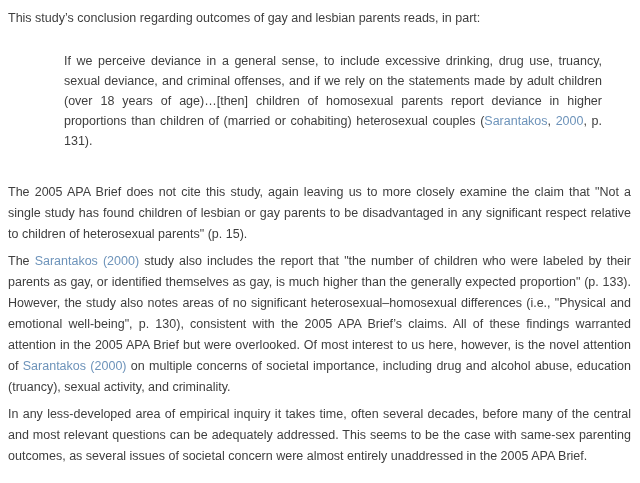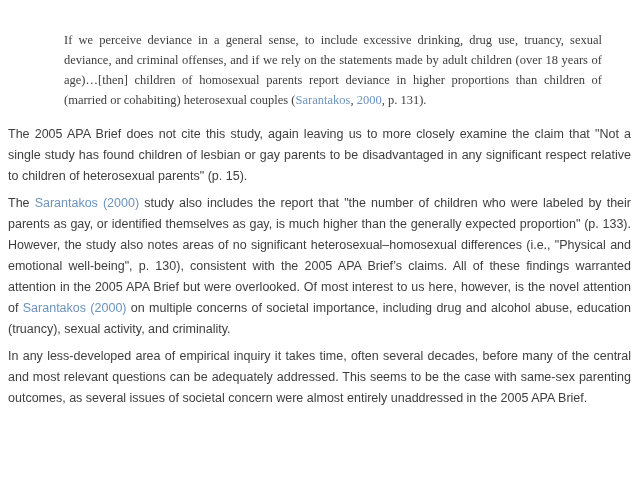--- a/index.html
+++ b/index.html
@@ -13,36 +13,36 @@
     font-family: "Liberation Sans", "DejaVu Sans", sans-serif;
     font-size: 12.5px;
     color: #3e3e3e;
   }
   .para {
     margin: 0 0 6px 0;
     line-height: 21px;
     text-align: justify;
   }
   .quote {
-    margin: 22px 29px 14px 56px;
+    margin: 22px 29px 31px 56px;
     line-height: 20px;
     text-align: justify;
-    font-family: Liberation Serif, serif;
   }
   .cite-link {
     color: #6d93ba;
     text-decoration: none;
     cursor: pointer;
   }
 </style>
 </head>
 <body>
 
 <div class="page">
 
+  <p class="para">This study’s conclusion regarding outcomes of gay and lesbian parents reads, in part:</p>
 
   <blockquote class="quote"><span>If we perceive deviance in a general sense, to include excessive drinking, drug use, truancy, sexual deviance, and criminal offenses, and if we rely on the statements made by adult children (over 18 years of age)…[then] children of homosexual parents report deviance in higher proportions than children of (married or cohabiting) heterosexual couples (</span><a class="cite-link">Sarantakos</a><span>, </span><a class="cite-link">2000</a><span>, p. 131).</span></blockquote>
 
   <p class="para">The 2005 APA Brief does not cite this study, again leaving us to more closely examine the claim that "Not a single study has found children of lesbian or gay parents to be disadvantaged in any significant respect relative to children of heterosexual parents" (p. 15).</p>
 
   <p class="para"><span>The </span><a class="cite-link">Sarantakos (2000)</a><span> study also includes the report that "the number of children who were labeled by their parents as gay, or identified themselves as gay, is much higher than the generally expected proportion" (p. 133). However, the study also notes areas of no significant heterosexual–homosexual differences (i.e., "Physical and emotional well-being", p. 130), consistent with the 2005 APA Brief’s claims. All of these findings warranted attention in the 2005 APA Brief but were overlooked. Of most interest to us here, however, is the novel attention of </span><a class="cite-link">Sarantakos (2000)</a><span> on multiple concerns of societal importance, including drug and alcohol abuse, education (truancy), sexual activity, and criminality.</span></p>
 
   <p class="para">In any less-developed area of empirical inquiry it takes time, often several decades, before many of the central and most relevant questions can be adequately addressed. This seems to be the case with same-sex parenting outcomes, as several issues of societal concern were almost entirely unaddressed in the 2005 APA Brief.</p>
 
 </div>

